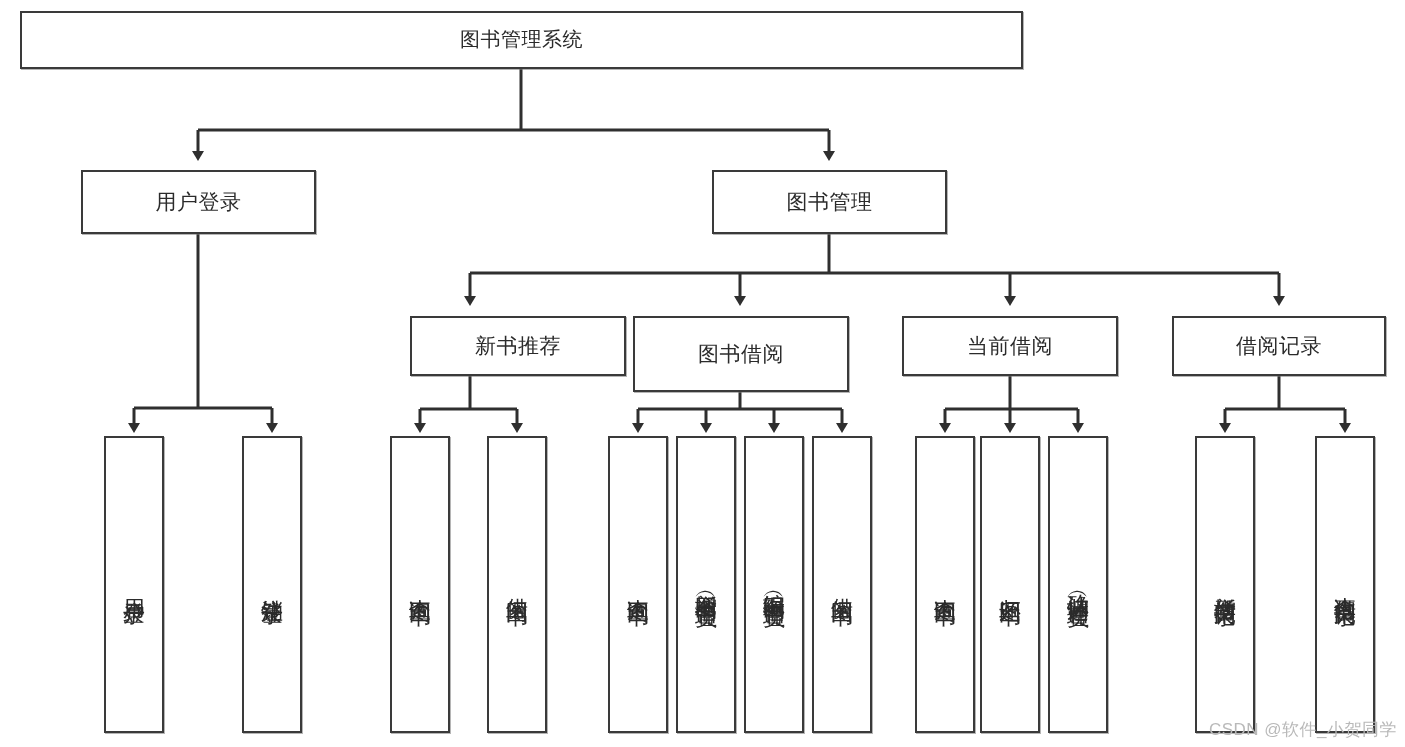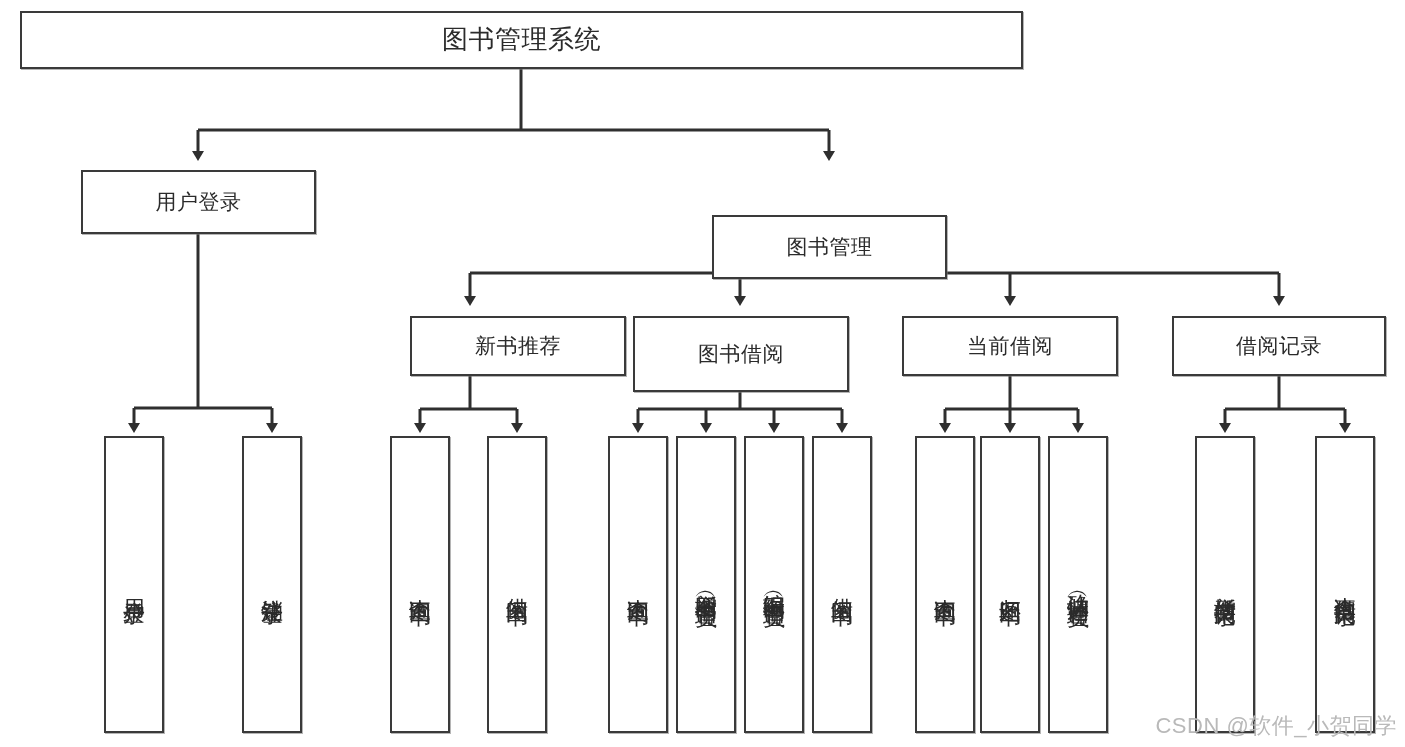--- a/index.html
+++ b/index.html
@@ -34,39 +34,39 @@
     justify-content: center;
     color: #2b2b2b;
     box-shadow: 1px 1px 0 0 rgba(120,120,120,0.55);
   }
   .node .label {
     font-size: 21px;
     line-height: 1.15;
     letter-spacing: 0.5px;
     white-space: nowrap;
   }
-  .node.root .label { font-size: 26px; }
+  .node.root .label { font-size: 20px; font-family: Liberation Mono, monospace; }
   .node.leaf {
     align-items: center;
     justify-content: center;
   }
   .node.leaf .label {
     writing-mode: vertical-rl;
     text-orientation: upright;
     font-size: 22px;
     line-height: 1.28;
     letter-spacing: 2px;
     white-space: normal;
     max-height: 284px;
   }
   .watermark {
     position: absolute;
     right: 8px;
     bottom: 6px;
-    font-size: 22px;
+    font-size: 17px;
     color: #b9b9b9;
     letter-spacing: 0.5px;
     white-space: nowrap;
     pointer-events: none;
   }
 </style>
 </head>
 <body>
 
 <div id="canvas">
@@ -121,21 +121,21 @@
     </g>
   </svg>
 
   <div class="node root" style="left:20px; top:11px; width:1003px; height:58px;">
     <span class="label">图书管理系统</span>
   </div>
 
   <div class="node" style="left:81px; top:170px; width:235px; height:64px;">
     <span class="label">用户登录</span>
   </div>
-  <div class="node" style="left:712px; top:170px; width:235px; height:64px;margin-top:45px;">
+  <div class="node" style="left:712px; top:170px; width:235px; height:64px;">
     <span class="label">图书管理</span>
   </div>
 
   <div class="node" style="left:362px; top:316px; width:216px; height:60px;margin-left:48px;">
     <span class="label">新书推荐</span>
   </div>
   <div class="node" style="left:633px; top:316px; width:216px; height:76px;">
     <span class="label">图书借阅</span>
   </div>
   <div class="node" style="left:902px; top:316px; width:216px; height:60px;">

